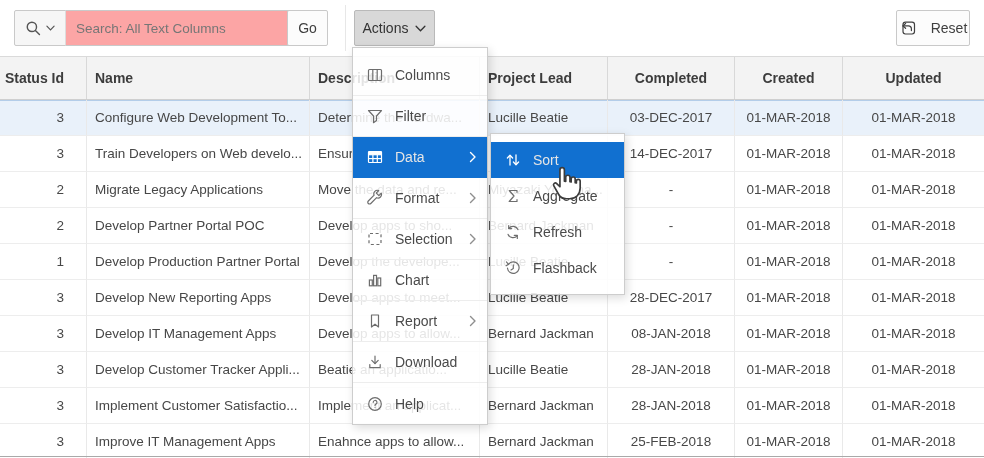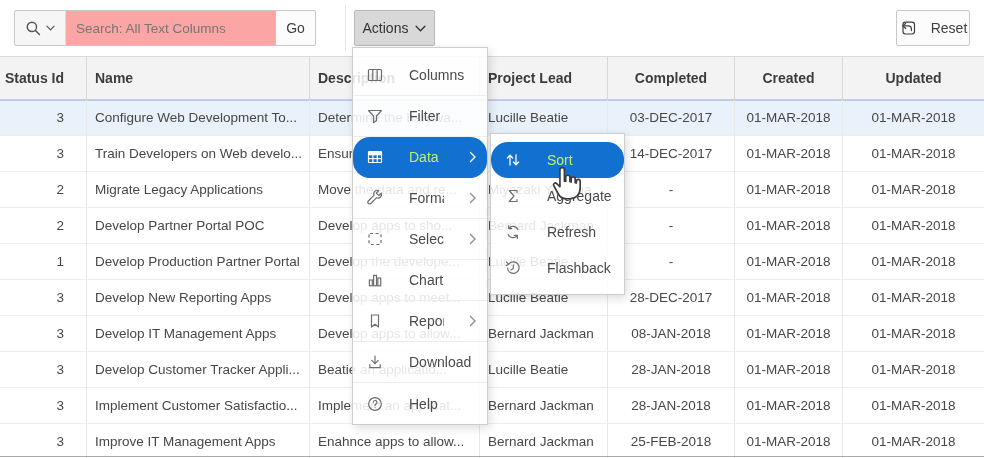--- a/index.html
+++ b/index.html
@@ -15,21 +15,21 @@
   .tbtn {
     position:absolute; top:10px; height:36px; display:flex; align-items:center; justify-content:center;
     border:1px solid #c9c9c9; border-radius:2px; background:#fcfcfc; font-size:14px; color:#3f3f3f; cursor:pointer;
   }
   .search-btn { left:14px; width:52px; background:#f6f6f6; border-radius:2px 0 0 2px; gap:4px; color:#555; }
   .search-input {
     position:absolute; left:65px; top:10px; width:225px; height:36px; border:1px solid #c9c9c9; border-left:1px solid #ddd;
     padding:0 10px; font-size:13.5px; color:#444; font-family:"Liberation Sans",sans-serif; outline:none; background:#fca5a5;
   }
   .search-input::placeholder { color:#767676; }
-  .go-btn { left:275px; width:41px; }
+  .go-btn { left:287px; width:41px; }
   .tb-divider { position:absolute; left:345px; top:5px; width:1px; height:46px; background:#e7e7e7; }
   .actions-btn { left:354px; width:81px; gap:7px; background:#d8d8d8; border-color:#b9b9b9; color:#333; }
   .reset-btn { left:896px; width:74px; gap:14px; }
   .icon { display:inline-flex; align-items:center; justify-content:center; color:inherit; }
   
   .grid-header {
     position:absolute; left:0; top:56px; width:984px; height:44px; display:grid; grid-template-columns:var(--cols);
     background:#f3f3f3; border-top:1px solid #dadada; border-bottom:1px solid #cfcfcf; z-index:1;
   }
   .th {
@@ -49,28 +49,28 @@
   .a-center { justify-content:center; }
   .a-left   { justify-content:flex-start; }
   .st-right { padding-right:22px; }
   .table-bottom { position:absolute; left:0; top:456px; width:984px; height:1px; background:#a9a9a9; z-index:3; }
   
   .menu {
     position:absolute; left:352px; top:47px; width:136px; background:rgba(255,255,255,0.86);
     border:1px solid #cdcdcd; box-shadow:2px 3px 9px rgba(0,0,0,0.14); padding-top:7px; z-index:10;
   }
   .menu-item {
-    display:flex; align-items:center; height:41px; padding:0 10px 0 13px; gap:25px;
+    display:flex; align-items:center; height:41px; padding:0 10px 0 13px; gap:11px;
     font-size:14px; color:#4a4a4a; border-bottom:1px solid #ededed; cursor:pointer;
   }
   .menu-item:last-child { border-bottom:none; }
   .mi-icon { width:18px; height:18px; color:#6d6d6d; display:flex; flex:none; }
   .mi-label { flex:1; white-space:nowrap; overflow:hidden; }
   .mi-chevron { width:8px; height:12px; color:#8e8e8e; display:flex; flex:none; }
-  .menu-item.active { background:var(--accent); color:#bef264; border-bottom-color:var(--accent);border-radius:17px; }
+  .menu-item.active { background:var(--accent); color:#e5e5e5; border-bottom-color:var(--accent); }
   .menu-item.active .mi-icon, .menu-item.active .mi-chevron { color:#fff; }
   .submenu {
     position:absolute; left:490px; top:133px; width:135px; background:rgba(255,255,255,0.86);
     border:1px solid #cdcdcd; box-shadow:2px 3px 9px rgba(0,0,0,0.14); padding:8px 0; z-index:11;
   }
   .submenu .menu-item { height:36px; border-bottom:none; }
   .hand-cursor { position:absolute; left:547px; top:166px; width:37px; height:40px; z-index:60; pointer-events:none; }
   svg { display:block; }
 </style>
 </head>

